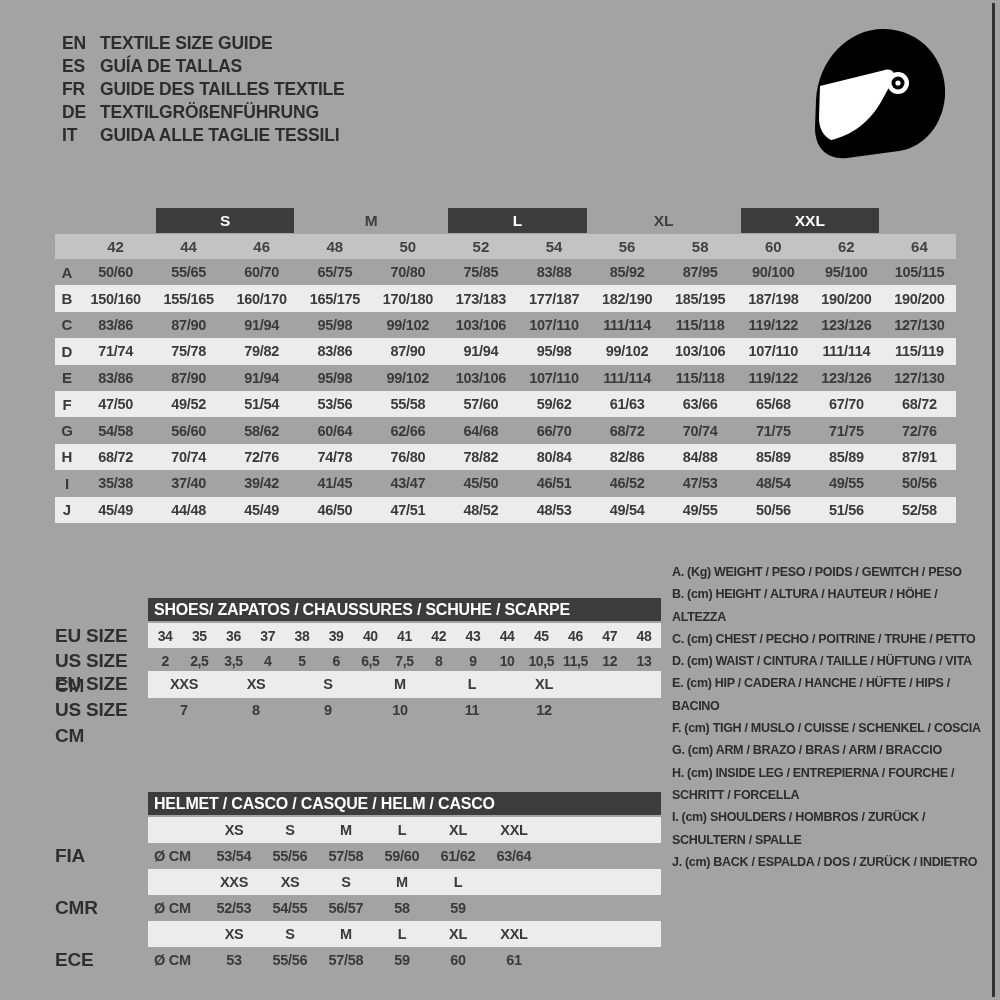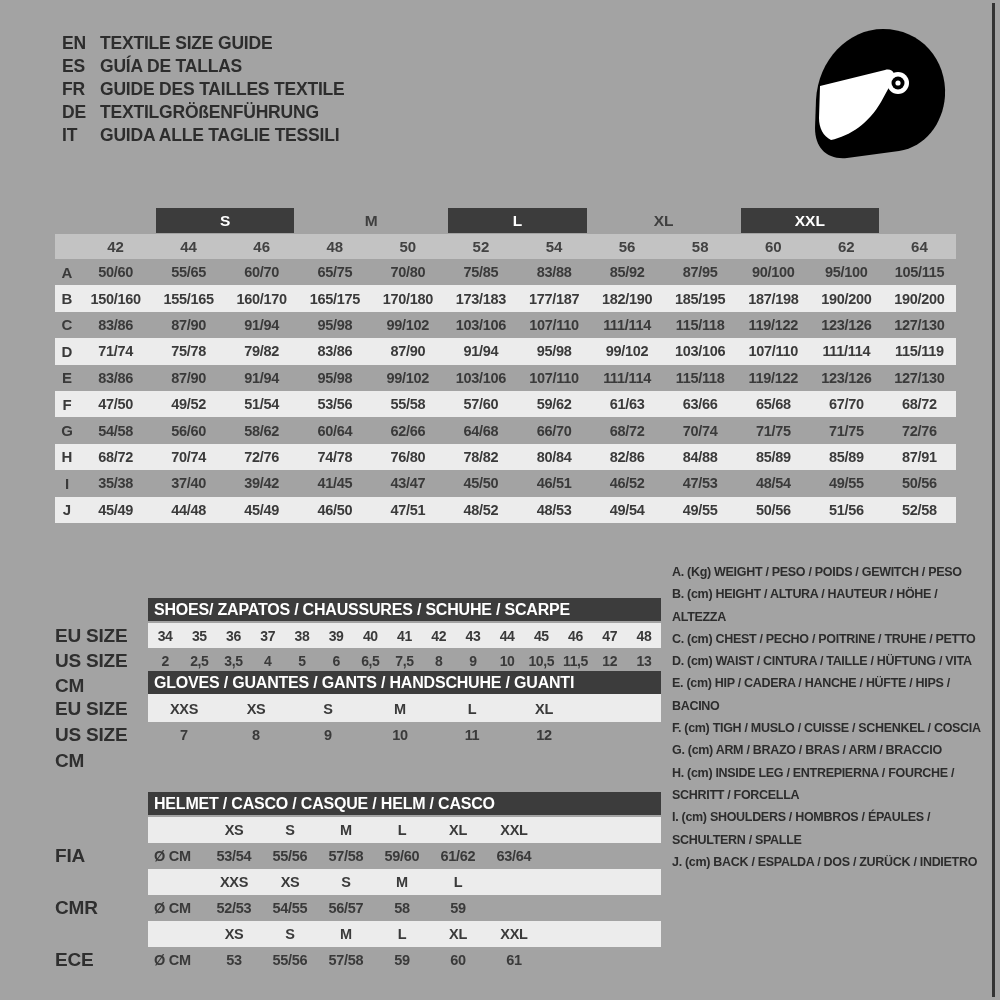--- a/index.html
+++ b/index.html
@@ -327,21 +327,20 @@
             <div class="cell">30</div>
             <div class="cell">30,5</div>
             <div class="cell">31,5</div>
             <div class="cell">32</div>
           </div>
         </div>
       </div>
   </div>
 
   <div class="table-block gloves" style="top:671px;">
-    <div class="bar">GLOVES / GUANTES / GANTS / HANDSCHUHE / GUANTI</div>
     <div>
         <div class="trow">
           <div class="gut">EU SIZE</div>
           <div class="vals g6 gray">
             <div class="cell">XXS</div>
             <div class="cell">XS</div>
             <div class="cell">S</div>
             <div class="cell">M</div>
             <div class="cell">L</div>
             <div class="cell">XL</div>
@@ -445,20 +444,20 @@
   <div class="legend">
       <div class="legend-item">A. (Kg) WEIGHT / PESO / POIDS / GEWITCH / PESO</div>
       <div class="legend-item">B. (cm) HEIGHT / ALTURA / HAUTEUR / HÖHE / ALTEZZA</div>
       <div class="legend-item">C. (cm) CHEST / PECHO / POITRINE / TRUHE / PETTO</div>
       <div class="legend-item">D. (cm) WAIST / CINTURA / TAILLE / HÜFTUNG / VITA</div>
       <div class="legend-item">E. (cm) HIP / CADERA / HANCHE / HÜFTE / HIPS / BACINO</div>
       <div class="legend-item">F. (cm) TIGH / MUSLO / CUISSE / SCHENKEL / COSCIA</div>
       <div class="legend-item">G. (cm) ARM / BRAZO / BRAS / ARM / BRACCIO</div>
       <div class="legend-item">H. (cm) INSIDE LEG / ENTREPIERNA / FOURCHE /
 SCHRITT / FORCELLA</div>
-      <div class="legend-item">I. (cm) SHOULDERS / HOMBROS / ÉPAULES /
+      <div class="legend-item">I. (cm) SHOULDERS / HOMBROS / ZURÜCK /
 SCHULTERN / SPALLE</div>
       <div class="legend-item">J. (cm) BACK / ESPALDA / DOS / ZURÜCK / INDIETRO</div>
     </div>
 
   <div class="right-edge"></div>
 
 </div>
 
 </body></html>

